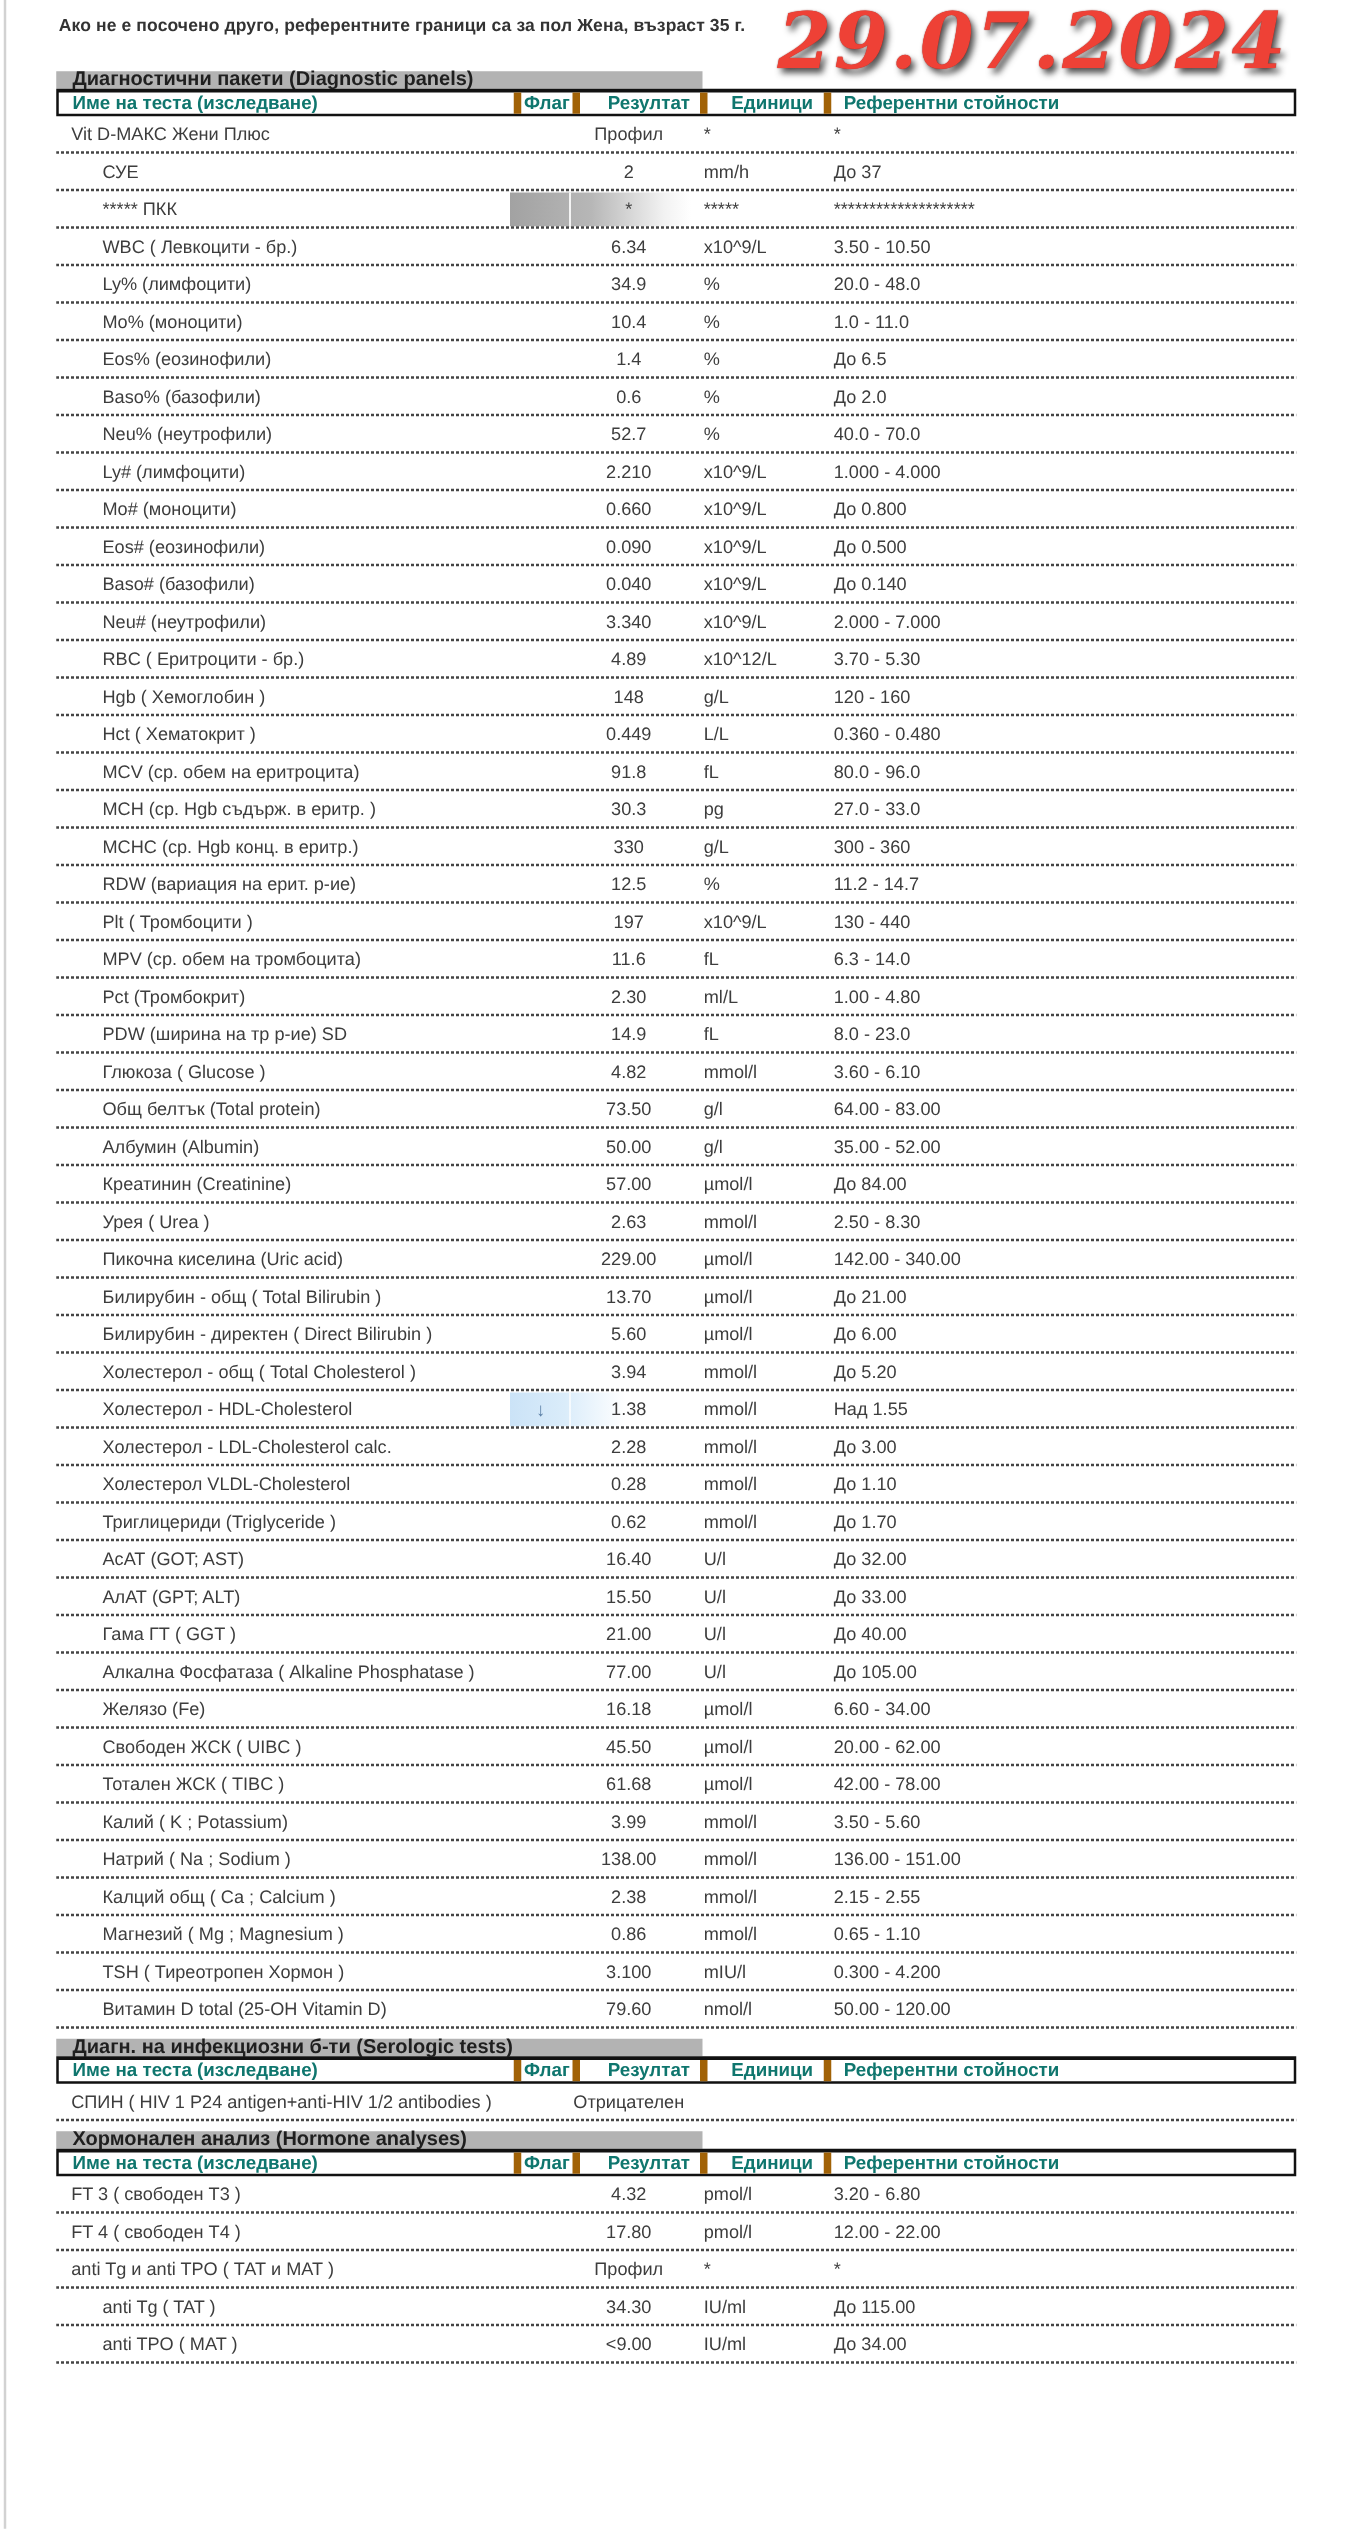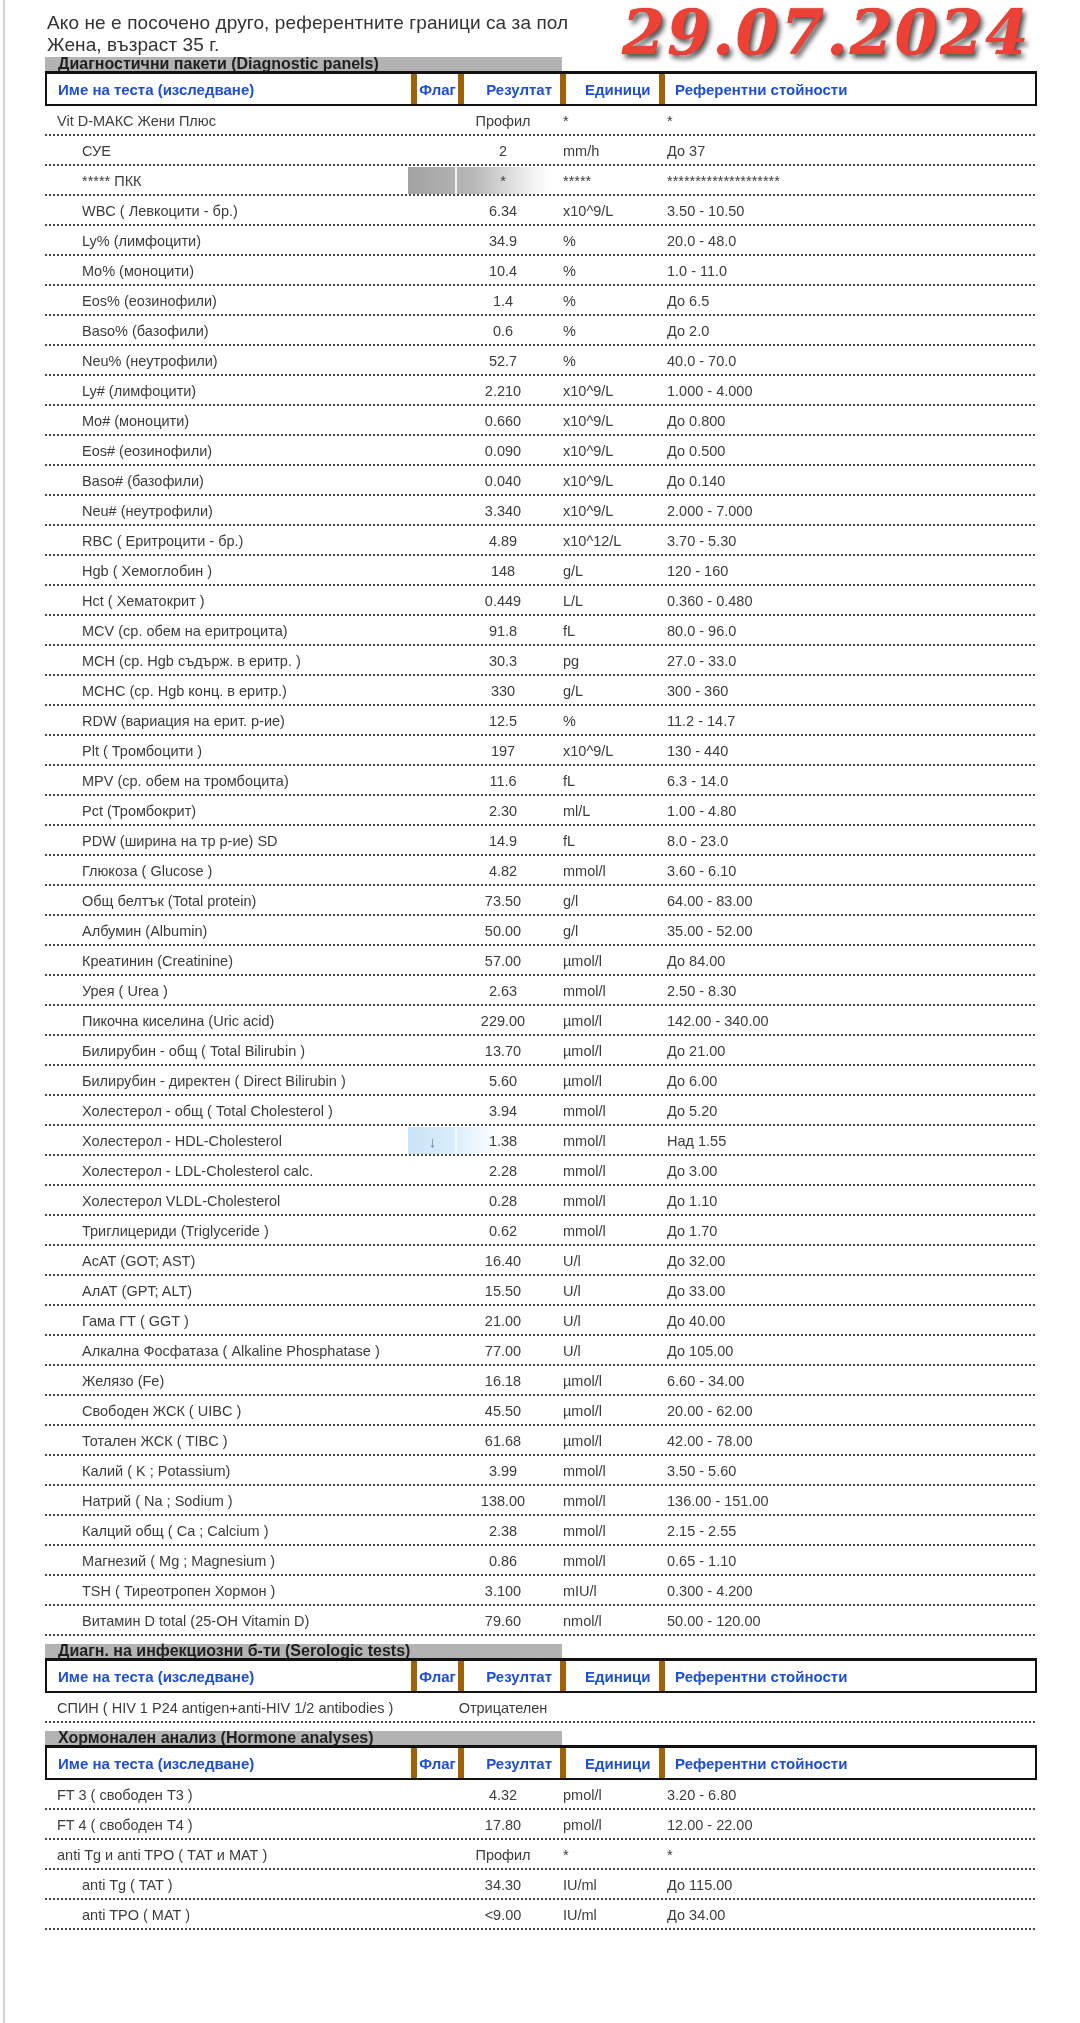--- a/index.html
+++ b/index.html
@@ -4,42 +4,42 @@
 <style>
   html,body{margin:0;padding:0;}
   body{
     width:1080px;height:2023px;background:#ffffff;
     font-family:"Liberation Sans", sans-serif;
     color:#3d3d3d;position:relative;overflow:hidden;
   }
   .page-edge{position:absolute;left:3px;top:0;bottom:0;width:2px;background:#d2d2d2;}
   .top-note{
     position:absolute;left:47px;top:12px;width:560px;
-    font-size:19px;font-weight:400;color:#333;letter-spacing:.1px;
+    font-size:14px;font-weight:700;color:#333;letter-spacing:.1px;
   }
   .date-stamp{
     position:absolute;left:622px;top:-4px;width:420px;
     font-family:"DejaVu Serif", serif;font-style:italic;font-weight:700;
     font-size:62px;letter-spacing:2px;color:var(--date-red,#ee4136);
     text-shadow:0 0 1px #8c1d18, 3px 4px 5px rgba(40,40,40,.8);
     white-space:nowrap;
   }
   .content{position:absolute;left:45px;top:57px;width:992px;}
   .section-bar{
     width:517px;height:14px;background:var(--bar-gray,#b3b3b3);
     display:flex;align-items:center;box-sizing:border-box;padding-left:13px;
     font-size:16px;font-weight:700;color:#1f1f1f;
   }
   .section-bar.gap{margin-top:8px;}
   .thead{
     display:grid;grid-template-columns:364px 47px 102px 99px 380px;
-    height:35px;align-items:center;box-sizing:border-box;
+    height:22px;align-items:center;box-sizing:border-box;
     border-top:3px solid #111;border-bottom:2px solid #111;
     border-left:2px solid #111;border-right:2px solid #111;
-    font-weight:700;font-size:15px;color:#1d4ed8;
+    font-weight:700;font-size:15px;color:#0f766e;
   }
   .thead .th{height:100%;display:flex;align-items:center;box-sizing:border-box;}
   .thead .th + .th{border-left:6px solid #a16207;}
   .th.name{padding-left:11px;}
   .th.flag{justify-content:center;}
   .th.result{justify-content:flex-end;padding-right:8px;}
   .th.units{padding-left:19px;}
   .th.ref{padding-left:10px;}
   .trow{
     position:relative;display:grid;grid-template-columns:364px 47px 102px 99px 380px;

